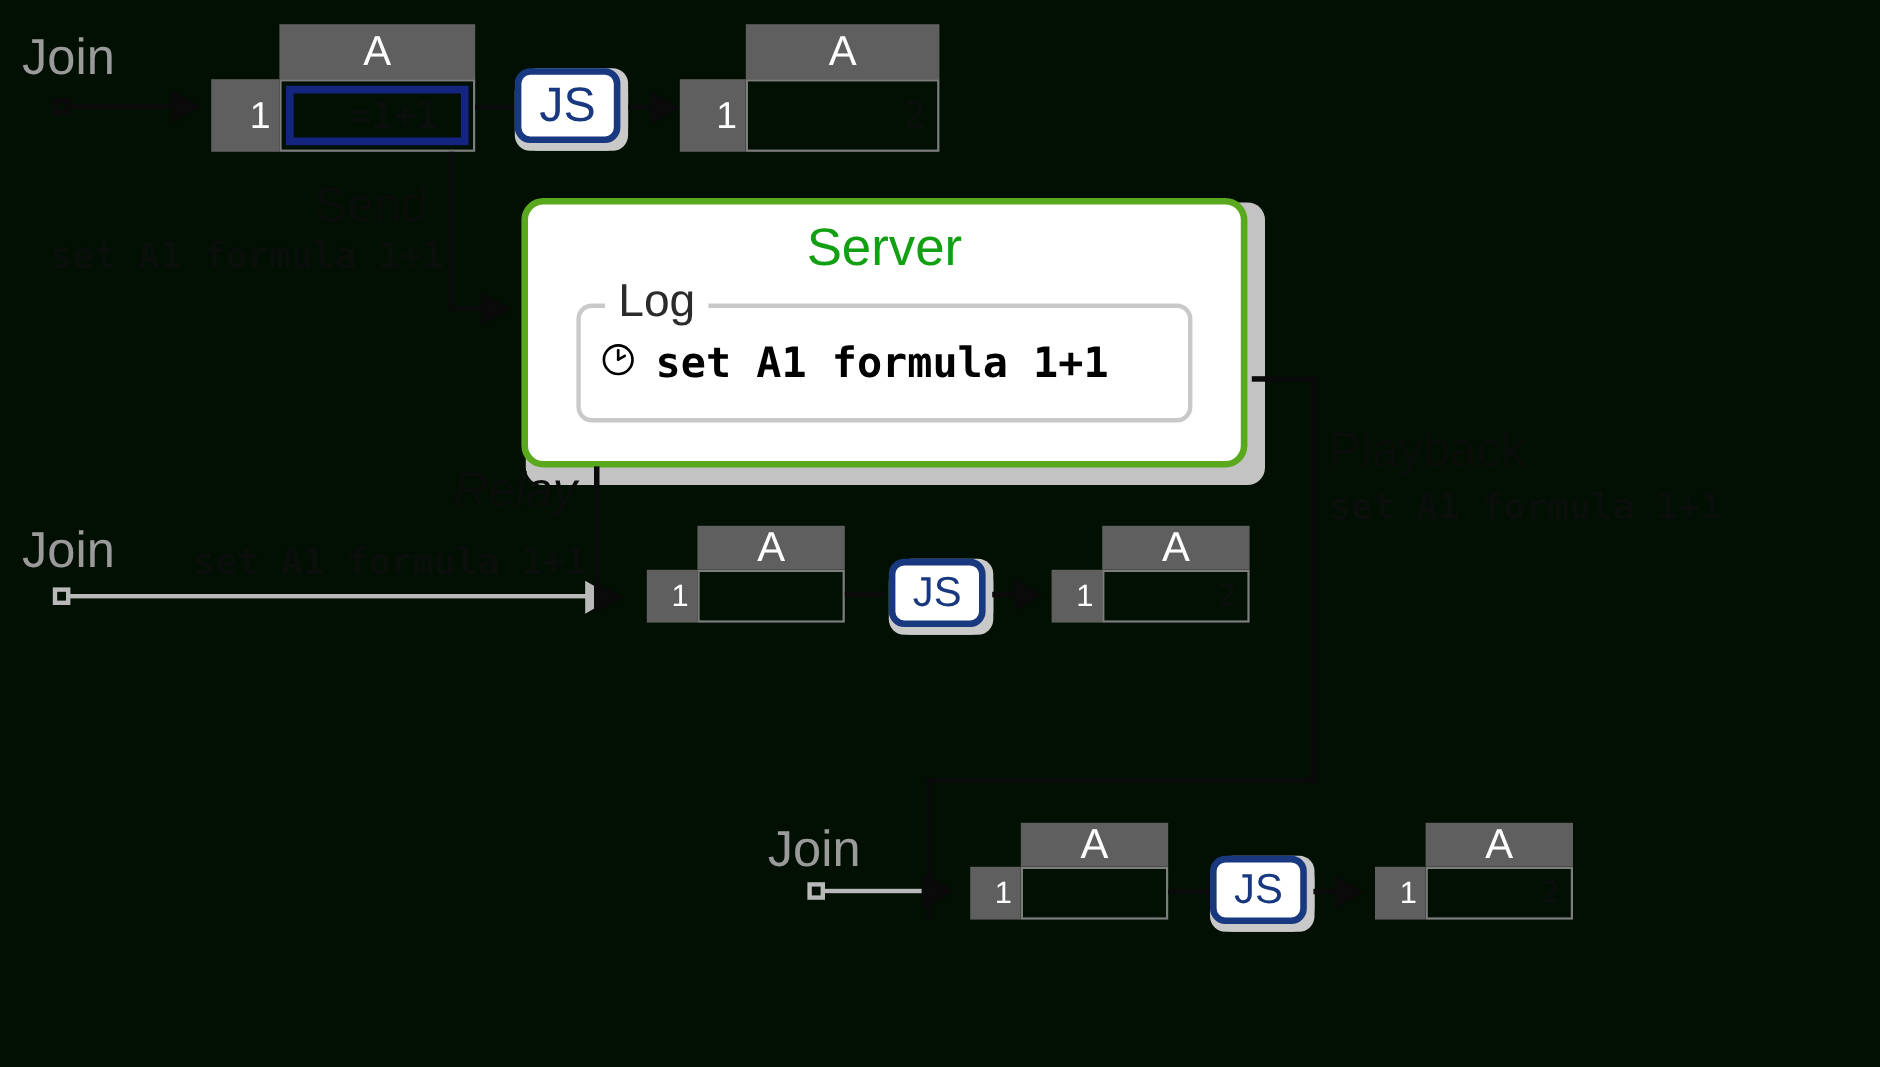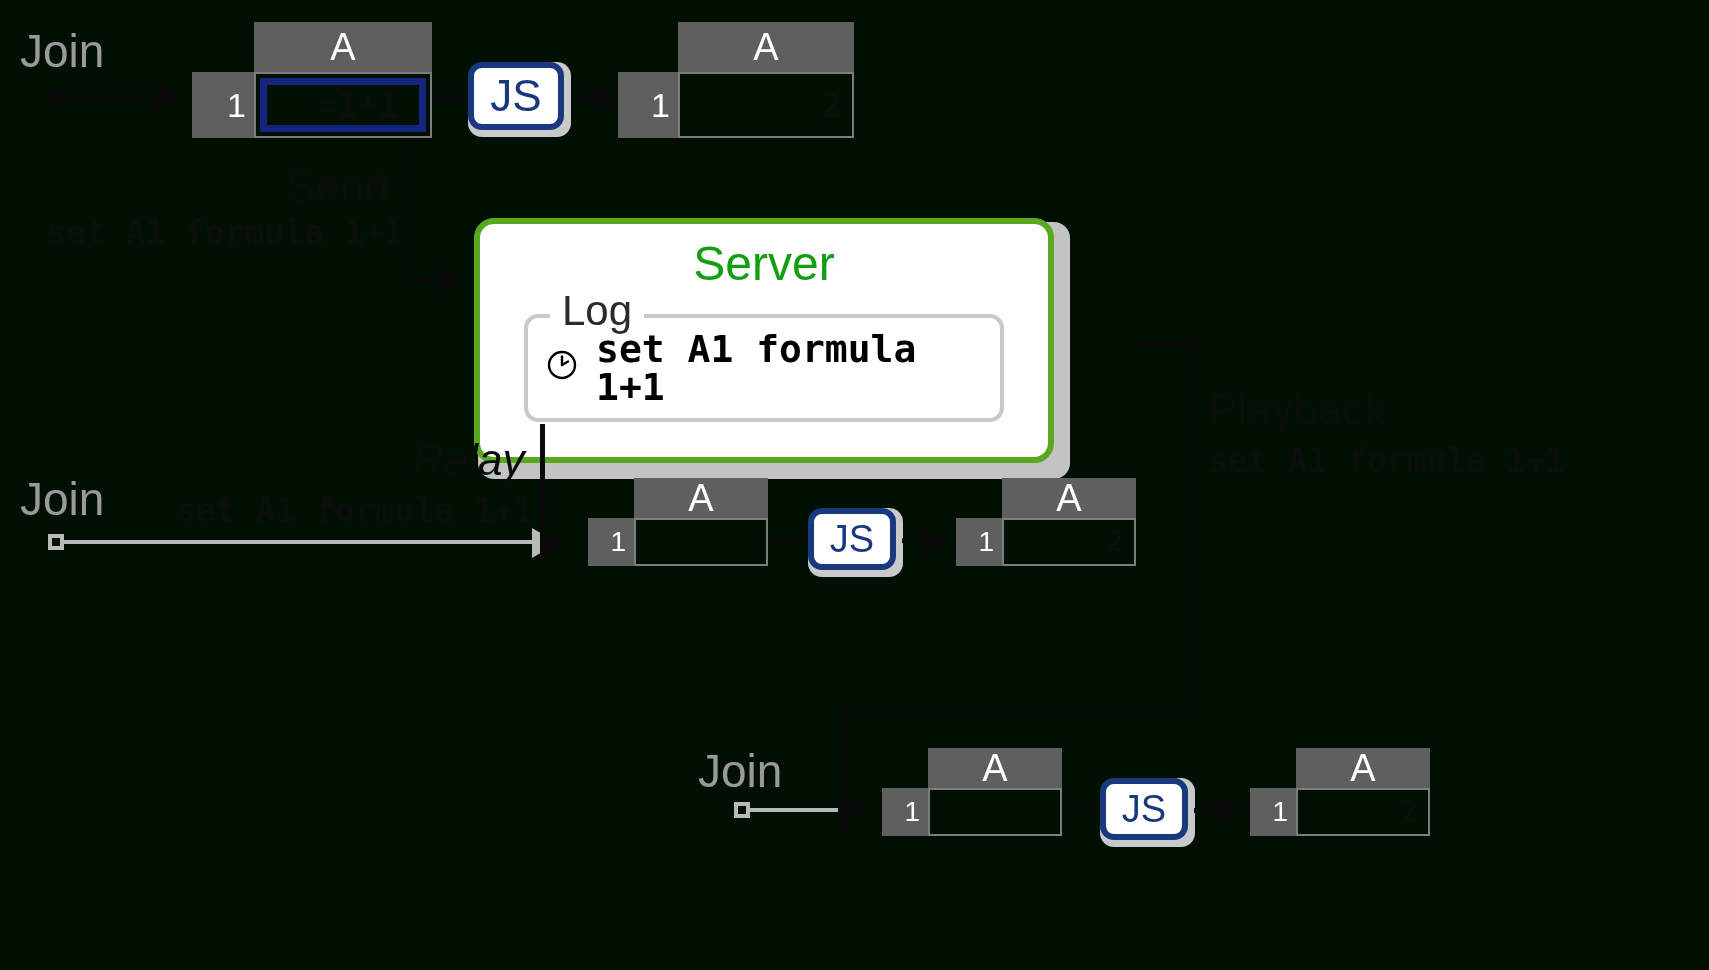--- a/index.html
+++ b/index.html
@@ -224,21 +224,21 @@
     <div class="cell" style="left:60px; top:50px; width:176px; height:66px;">2</div>
   </div>
 
   <div class="abs vline dark" style="left:408px; top:138px; height:145px;"></div>
   <div class="abs hline dark" style="left:408px; top:278px; width:38px;"></div>
   <div class="abs arrow-right dark" style="left:438px; top:266px;"></div>
 
   <div class="abs dark-label" style="left:286px; top:165px;">Send</div>
   <div class="abs dark-mono" style="left:46px; top:216px;">set A1 formula 1+1</div>
 
-  <div class="server-panel" style="left:474px; top:180px; width:580px; height:245px;margin-top:38px;">
+  <div class="server-panel" style="left:474px; top:180px; width:660px; height:245px;">
     <div class="server-title">Server</div>
     <div class="log-fieldset">
       <div class="log-legend">Log</div>
       <div class="log-entry">
         <span class="clock-icon">
           <svg width="32" height="32" viewBox="0 0 32 32" aria-hidden="true">
             <circle cx="16" cy="16" r="13" fill="none" stroke="#000" stroke-width="2.4"></circle>
             <line x1="16" y1="16" x2="16" y2="7.5" stroke="#000" stroke-width="2.4" stroke-linecap="round"></line>
             <line x1="16" y1="16" x2="22" y2="12.5" stroke="#000" stroke-width="2.4" stroke-linecap="round"></line>
           </svg>
@@ -249,21 +249,21 @@
   </div>
 
   <div class="abs join-label" style="left:20px; top:476px;">Join</div>
 
   <div class="abs join-square grey" style="left:48px; top:534px;"></div>
   <div class="abs hline grey" style="left:62px; top:540px; width:476px; height:4px;"></div>
   <div class="abs arrow-right grey" style="left:532px; top:528px;"></div>
 
   <div class="abs vline dark" style="left:540px; top:424px; height:120px;"></div>
 
-  <div class="abs dark-label" style="left:412px; top:438px;font-style:italic;">Relay</div>
+  <div class="abs dark-label" style="left:412px; top:424px;font-style:italic;">Relay</div>
   <div class="abs dark-mono" style="left:176px; top:494px;">set A1 formula 1+1</div>
 
   <div class="abs arrow-right dark" style="left:540px; top:528px;"></div>
 
   <div class="sheet" style="left:588px; top:478px; width:180px; height:88px;">
     <div class="col-head" style="left:46px; top:0; width:134px; height:40px;">A</div>
     <div class="row-head" style="left:0; top:40px; width:46px; height:48px; font-size:28px;">1</div>
     <div class="cell" style="left:46px; top:40px; width:134px; height:48px; font-size:28px;"></div>
   </div>
 

